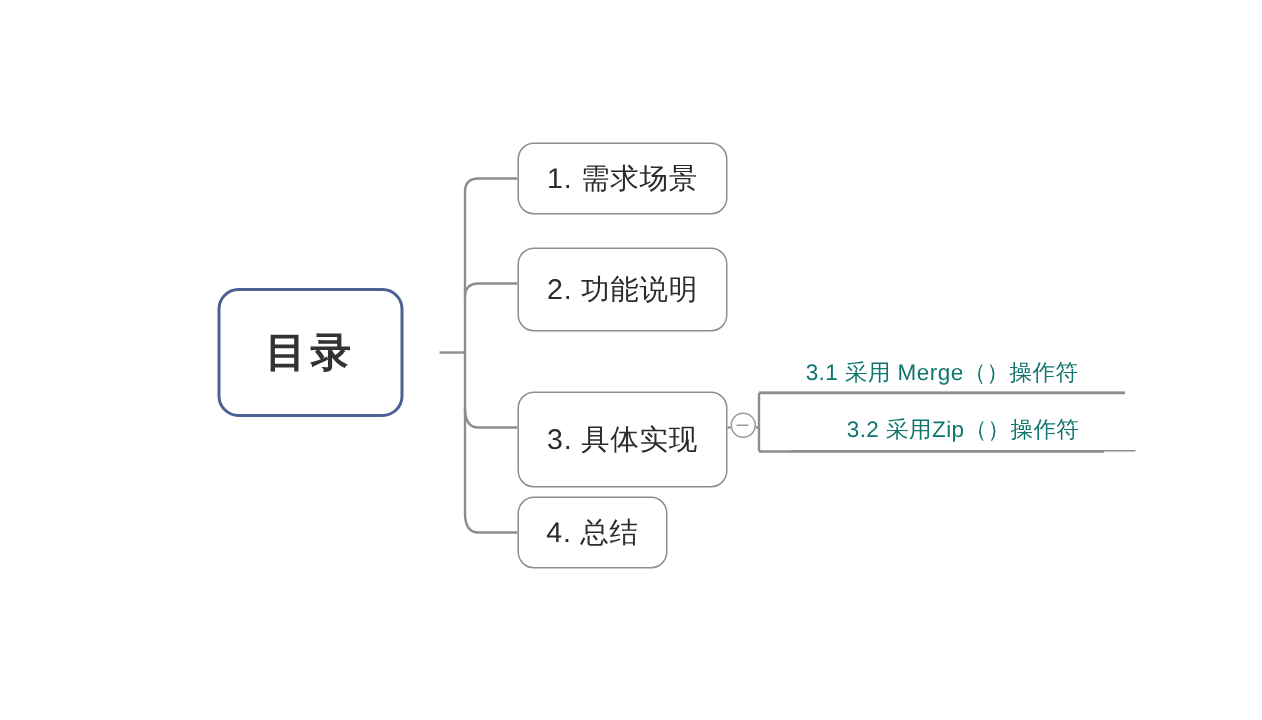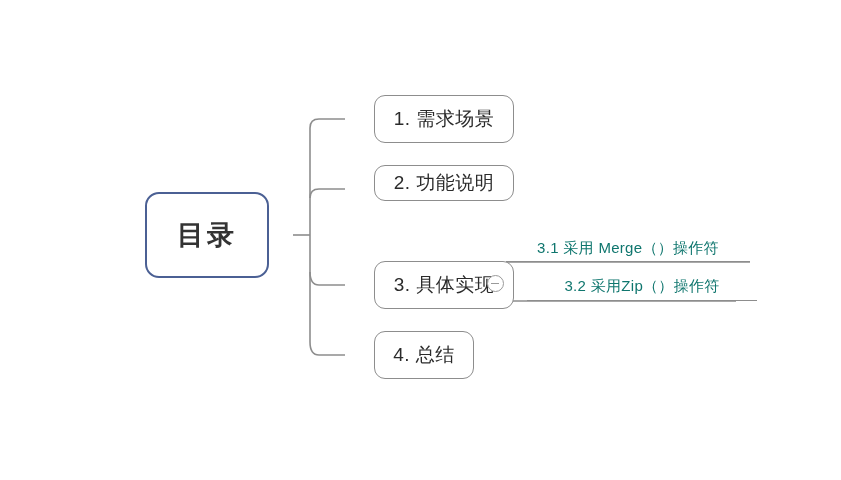--- a/index.html
+++ b/index.html
@@ -50,32 +50,31 @@
   .node-root .node-label {
     font-size: 27px;
     font-weight: bold;
     color: #333333;
     letter-spacing: 3px;
   }
 
   .node-branch {
     border: 1.6px solid #8d8d8d;
     border-radius: 11px;
-    margin-left: 29px;
   }
   .node-branch .node-label {
     font-size: 19px;
     color: #2b2b2b;
     letter-spacing: 0.5px;
     white-space: nowrap;
   }
 
   #node-1 { left: 345px; top: 95px;  width: 140px; height: 48px; }
-  #node-2 { left: 345px; top: 165px; width: 140px; height: 36px; }
-  #node-3 { left: 345px; top: 261px; width: 140px; height: 48px; }
+  #node-2 { left: 345px; top: 165px; width: 140px; height: 56px; }
+  #node-3 { left: 345px; top: 261px; width: 140px; height: 64px; }
   #node-4 { left: 345px; top: 331px; width: 100px; height: 48px; justify-content: center; }
 
   .leaf {
     position: absolute;
     box-sizing: border-box;
     white-space: nowrap;
     font-size: 15px;
     color: #0f766e;
     letter-spacing: 0.3px;
     display: flex;

